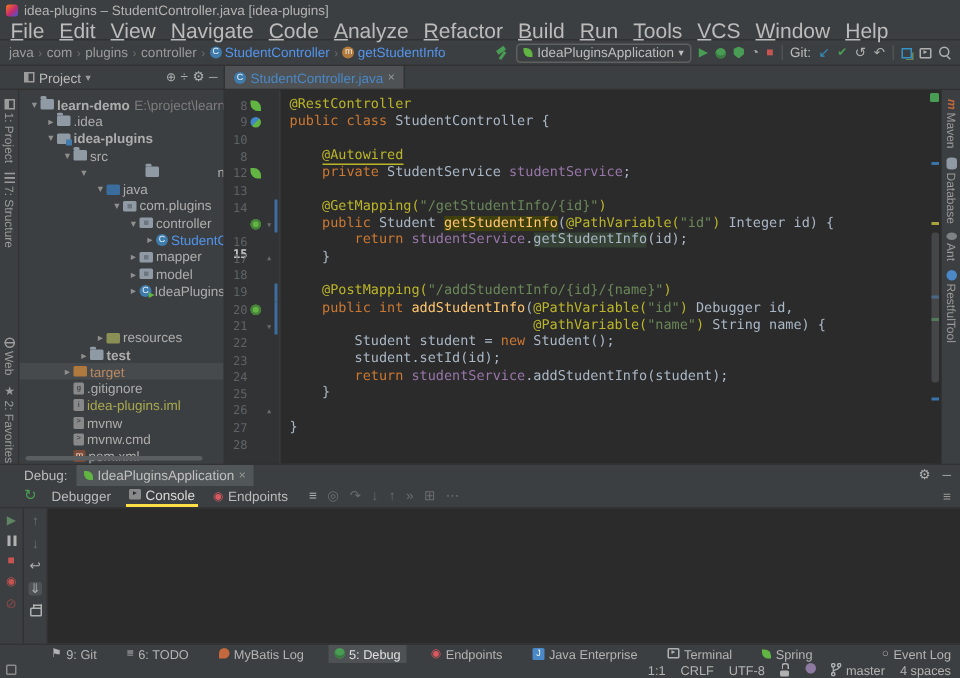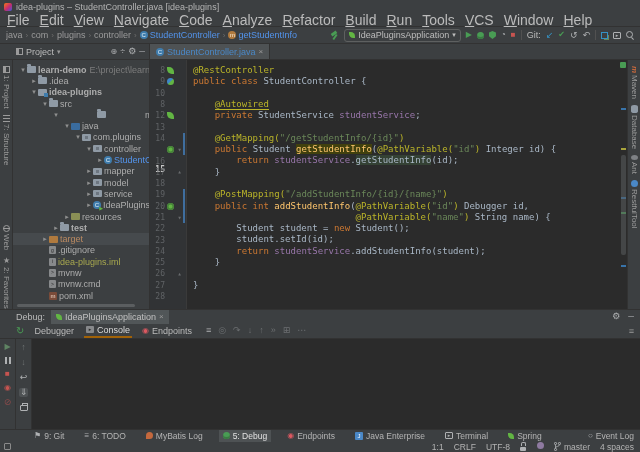--- a/index.html
+++ b/index.html
@@ -65,21 +65,21 @@
   .sbar .ok{position:absolute;top:2px;left:0;width:6px;height:6px;background:#499c54;border-radius:1px;}
   .sbar .mark{position:absolute;left:1px;width:5px;height:2px;}
   .sbar .thumb{position:absolute;left:1px;width:5px;background:#595c5e;opacity:.55;border-radius:2px;}
 
   
   .dbg-head{height:14px;display:flex;align-items:center;gap:6px;padding:0 6px 0 16px;font-size:9px;border-top:1px solid #323232;flex:0 0 auto;}
   .dbg-session{display:flex;align-items:center;gap:3px;background:#515658;padding:0 5px;height:14px;color:#c0c0c0;}
   .dbg-head .right{margin-left:auto;display:flex;gap:8px;color:#9b9b9b;}
   .dbg-tabs{height:16px;display:flex;align-items:center;gap:8px;padding:0 6px 0 16px;font-size:9px;border-bottom:1px solid #323232;flex:0 0 auto;}
   .dtab{display:flex;align-items:center;gap:3px;color:#bbbbbb;padding:1px 2px;}
-  .dtab.sel{border-bottom:2px solid #a16207;color:#dadada;}
+  .dtab.sel{border-bottom:2px solid #fde047;color:#dadada;}
   .dbg-icons{display:flex;align-items:center;gap:7px;color:#6b6e70;font-size:9px;margin-left:4px;}
   .dbg-icons .en{color:#afb1b3;}
   .dbg-tabs .far{margin-left:auto;color:#9b9b9b;}
   .console-row{flex:0 0 90px;display:flex;min-height:0;}
   .icol{width:16px;background:#3c3f41;border-right:1px solid #323232;display:flex;flex-direction:column;align-items:center;padding-top:4px;gap:6px;font-size:9px;}
   .console{flex:1;background:#2b2b2b;}
 
   
   .bottombar{height:12px;display:flex;align-items:center;gap:12px;padding:0 6px 0 30px;font-size:8.5px;border-top:1px solid #323232;flex:0 0 auto;}
   .bb-item{display:flex;align-items:center;gap:3px;color:#b4b4b4;padding:0 4px;height:12px;}
@@ -334,29 +334,24 @@
           <span class="ic ic-pkg"></span>
           <span class="lbl">mapper</span>
         </div>
         <div class="trow" style="padding-left: 72px;">
           <span class="arrow">▸</span>
           <span class="ic ic-pkg"></span>
           <span class="lbl">model</span>
         </div>
         <div class="trow" style="padding-left: 72px;">
           <span class="arrow">▸</span>
-          <span class="ic ic-pkg"></span>
-          <span class="lbl">service</span>
-        </div>
-        <div class="trow" style="padding-left: 72px;">
-          <span class="arrow">▸</span>
           <span class="ic ic-class-run">C</span>
           <span class="lbl">IdeaPluginsApplication</span>
         </div>
-        <div class="trow" style="padding-left: 50px;">
+        <div class="trow" style="padding-left: 50px; margin-top: 20px;">
           <span class="arrow">▸</span>
           <span class="ic ic-res"></span>
           <span class="lbl">resources</span>
         </div>
         <div class="trow" style="padding-left: 39px; font-weight: bold;">
           <span class="arrow">▸</span>
           <span class="ic ic-folder"></span>
           <span class="lbl">test</span>
         </div>
         <div class="trow sel" style="padding-left: 28px;">

